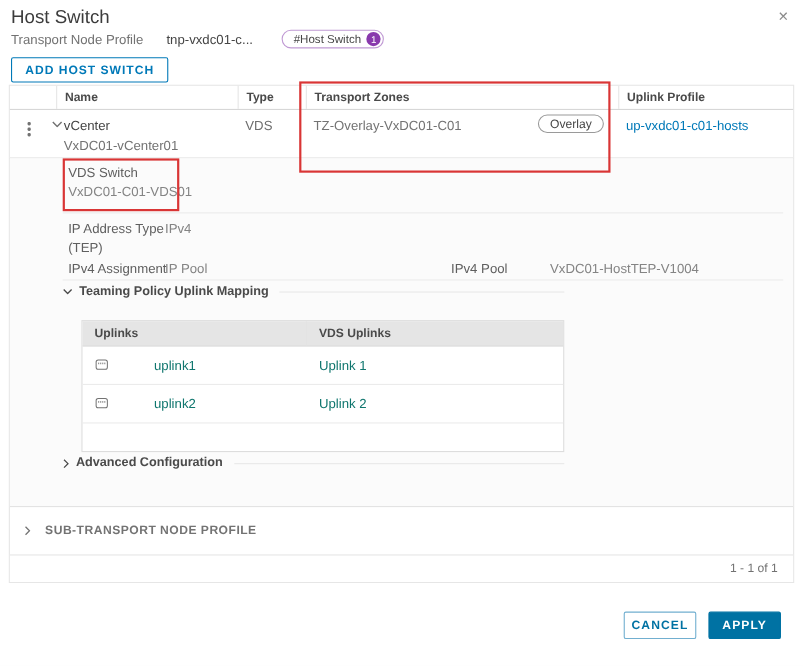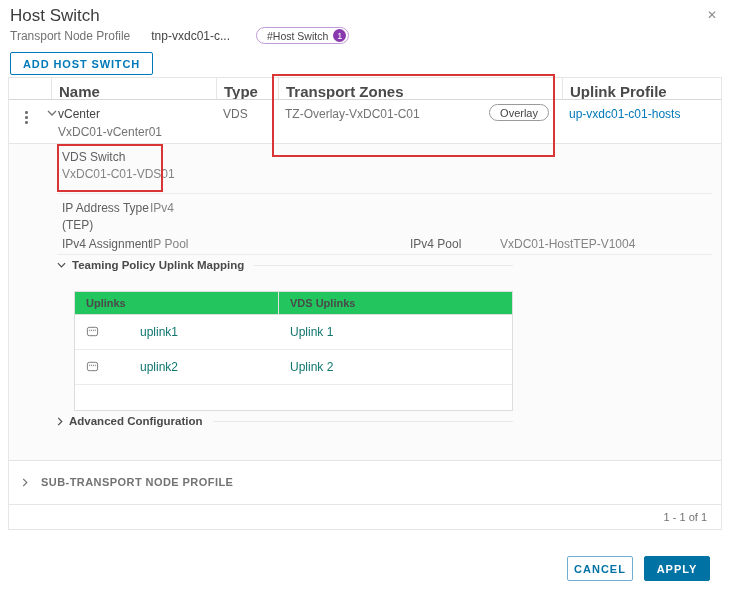--- a/index.html
+++ b/index.html
@@ -13,21 +13,21 @@
   .profile-row { position:absolute; left:10px; top:27px; display:flex; align-items:center; font-size:12px; }
   .profile-label { color:#727272; }
   .profile-value { color:#454545; margin-left:21px; }
   .tag-badge { margin-left:26px; display:inline-flex; align-items:center; border:1px solid #c09ad4; border-radius:999px; padding:1px 2px 1px 10px; font-size:10.5px; color:#454545; background:#fff;justify-content:space-between; }
   .tag-badge .cnt { margin-left:5px; width:13px; height:13px; border-radius:50%; background:#8939ad; color:#fff; font-size:9px; display:flex; align-items:center; justify-content:center; }
   .add-btn { position:absolute; left:10px; top:52px; border:1px solid #0079b8; border-radius:2px; background:#fff; color:#0079b8; font-size:11px; font-weight:600; letter-spacing:.08em; padding:5px 12px 4px; cursor:pointer; font-family:inherit; }
 
   
   .panel { position:absolute; left:8px; top:77px; width:714px; height:453px; border:1px solid #e6e6e6; background:#fff; }
   .grid-header { position:absolute; left:0; top:0; right:0; height:22px; display:flex; border-bottom:1px solid #d7d7d7; }
-  .grid-header .hcell { font-size:15px; font-weight:600; color:#4a4a4a; padding:5px 0 0 7px; border-left:1px solid #e6e6e6; overflow:hidden; white-space:nowrap; }
+  .grid-header .hcell { font-size:11px; font-weight:600; color:#4a4a4a; padding:5px 0 0 7px; border-left:1px solid #e6e6e6; overflow:hidden; white-space:nowrap; }
   .grid-header .hcell:first-child { border-left:none; }
   .c-icons{ width:42px; } .c-name{ width:165px; } .c-type{ width:62px; } .c-tz{ width:284px; } .c-up{ flex:1; }
 
   .grid-row { position:absolute; left:0; top:22px; right:0; height:44px; display:flex; border-bottom:1px solid #e6e6e6; background:#fff; }
   .cell { position:relative; font-size:12px; }
   .kebab { position:absolute; left:14px; top:9px; display:flex; flex-direction:column; gap:2.5px; cursor:pointer; padding:2px; }
   .kebab i { width:2.5px; height:2.5px; border-radius:50%; background:#727272; }
   .chev { cursor:pointer; display:inline-block; }
   .row-chev { position:absolute; left:38px; top:10px; }
   .name-main { padding:7px 0 0 7px; color:#454545; }
@@ -44,21 +44,21 @@
   .lbl { color:#5f5f5f; }
   .val { color:#848484; }
   .hr { position:absolute; height:0; border-top:1px solid #ececec; }
 
   .sec-row { position:absolute; display:flex; align-items:center; cursor:pointer; }
   .sec-title { font-size:11.5px; font-weight:600; color:#4a4a4a; margin-left:6px; white-space:nowrap; }
   .sec-rule { flex:1; border-top:1px solid #e8e8e8; margin-left:10px; }
   .sub-tnp-title { font-size:11px; font-weight:600; color:#737373; letter-spacing:.04em; margin-left:13px; white-space:nowrap; }
 
   .tm-table { position:absolute; left:65px; top:147px; width:439px; height:120px; border:1px solid #ddd; background:#fff; }
-  .tm-head { display:flex; height:23px; background:#22c55e; border-bottom:1px solid #ddd; }
+  .tm-head { display:flex; height:23px; background:#e5e5e5; border-bottom:1px solid #ddd; }
   .tm-head .thc { font-size:11px; font-weight:600; color:#4a4a4a; padding:5px 0 0 11px; }
   .tm-c1 { width:204px; border-right:1px solid #e3e3e3; }
   .tm-c2 { flex:1; }
   .tm-row { display:flex; height:35px; border-bottom:1px solid #ebebeb; }
   .tm-row .tdc { font-size:12px; color:#0f766e; padding:10px 0 0 11px; display:flex; align-items:flex-start;gap:36px; }
   .tm-row .tdc.tm-c1 { border-right:none; }
   .port-ico { margin-right:5px; margin-top:0px; }
 
   
   .pager { position:absolute; left:0; right:0; bottom:0; height:25px; border-top:1px solid #e6e6e6; background:#fff; font-size:11px; color:#727272; text-align:right; line-height:24px; padding-right:14px; }

